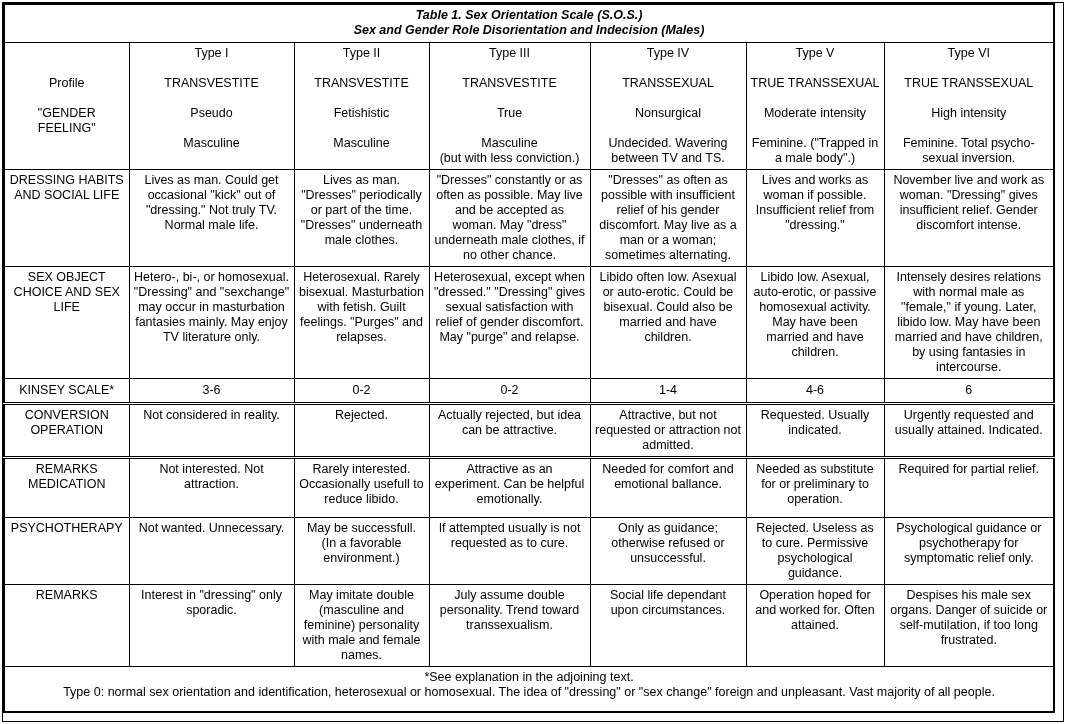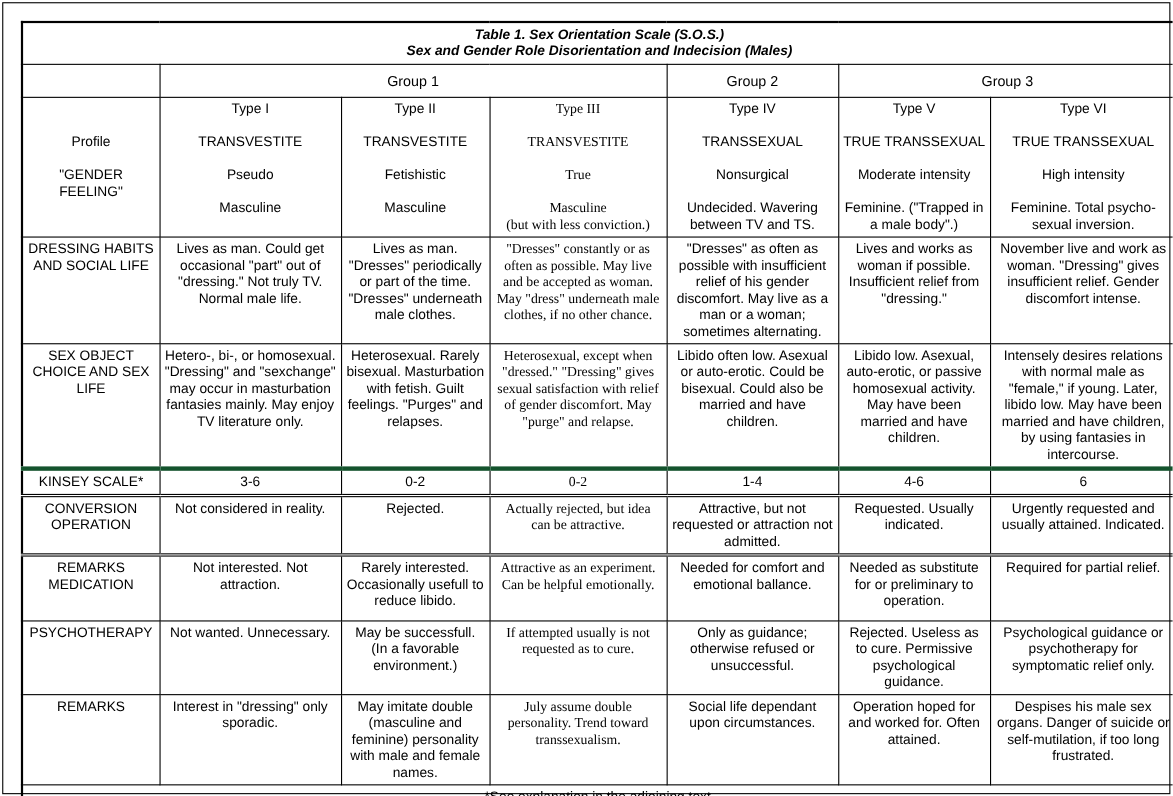--- a/index.html
+++ b/index.html
@@ -13,21 +13,21 @@
     position: relative;
     width: 1066px;
     height: 724px;
     background: #ffffff;
     box-sizing: border-box;
   }
   .frame {
     position: absolute;
     top: 2px; left: 2px; right: 2px; bottom: 2px;
     border: 1px solid #000000;
-    padding: 16px;
+    padding: 0;
     box-sizing: border-box;
   }
   table.sos {
     border-collapse: collapse;
     table-layout: fixed;
     width: 1050px;
     border: 2px solid #000000;
   }
   table.sos td {
     border: 1px solid #000000;
@@ -46,25 +46,25 @@
     font-size: 14px;
     line-height: 17px;
     vertical-align: middle;
     border-bottom: 2px solid #000000;
   }
   tr.group-row td {
     vertical-align: middle;
     font-size: 13px;
   }
   
-  td.dbl { border-left: 3px double #000000; font-family: Liberation Serif, serif; }
+  td.dbl { border-left: 3px double #000000; }
   
   td.thk { border-left: 2px solid #000000; }
   tr.kinsey-row td {
-    border-top: 4px solid #14532d;
+    border-top: 1px solid #14532d;
     border-bottom: 3px double #000000;
     vertical-align: middle;
   }
   tr.conversion-row td { border-bottom: 3px double #000000; }
   td.foot-cell {
     text-align: left;
     font-size: 12.5px;
     line-height: 16px;
     border-top: 2px solid #000000;
     vertical-align: middle;
@@ -87,26 +87,20 @@
         <col style="width:138px">
         <col style="width:170px">
       </colgroup>
 
       <tbody>
           <tr style="height:38px">
         <td colspan="7" class="title-cell">Table 1. Sex Orientation Scale (S.O.S.)
 Sex and Gender Role Disorientation and Indecision (Males)</td>
       </tr>
 
-      <tr class="group-row" style="height:30px">
-        <td class="lbl"></td>
-        <td colspan="3">Group 1</td>
-        <td class="thk">Group 2</td>
-        <td colspan="2">Group 3</td>
-      </tr>
 
       <tr style="height:120px">
         <td class="lbl">
 
 Profile
 
 "GENDER FEELING"</td>
         <td>Type I
 
 TRANSVESTITE
@@ -150,21 +144,21 @@
 TRUE TRANSSEXUAL
 
 High intensity
 
 Feminine. Total psycho-
 sexual inversion.</td>
       </tr>
 
       <tr style="height:96px">
         <td class="lbl">DRESSING HABITS AND SOCIAL LIFE</td>
-        <td>Lives as man. Could get occasional "part" out of "dressing." Not truly TV. Normal male life.</td>
+        <td>Lives as man. Could get occasional "kick" out of "dressing." Not truly TV. Normal male life.</td>
         <td>Lives as man. "Dresses" periodically or part of the time. "Dresses" underneath male clothes.</td>
         <td class="dbl">"Dresses" constantly or as often as possible. May live and be accepted as woman. May "dress" underneath male clothes, if no other chance.</td>
         <td class="thk">"Dresses" as often as possible with insufficient relief of his gender discomfort. May live as a man or a woman; sometimes alternating.</td>
         <td>Lives and works as woman if possible. Insufficient relief from "dressing."</td>
         <td>November live and work as woman. "Dressing" gives insufficient relief. Gender discomfort intense.</td>
       </tr>
 
       <tr style="height:112px">
         <td class="lbl">SEX OBJECT CHOICE AND SEX LIFE</td>
         <td>Hetero-, bi-, or homosexual. "Dressing" and "sexchange" may occur in masturbation fantasies mainly. May enjoy TV literature only.</td>

